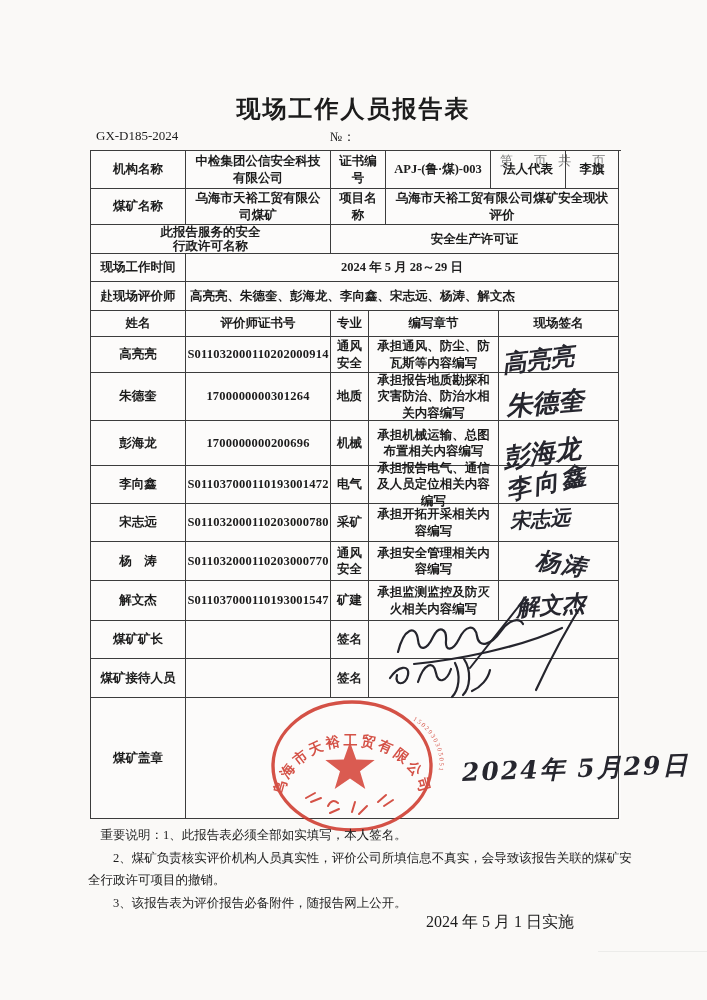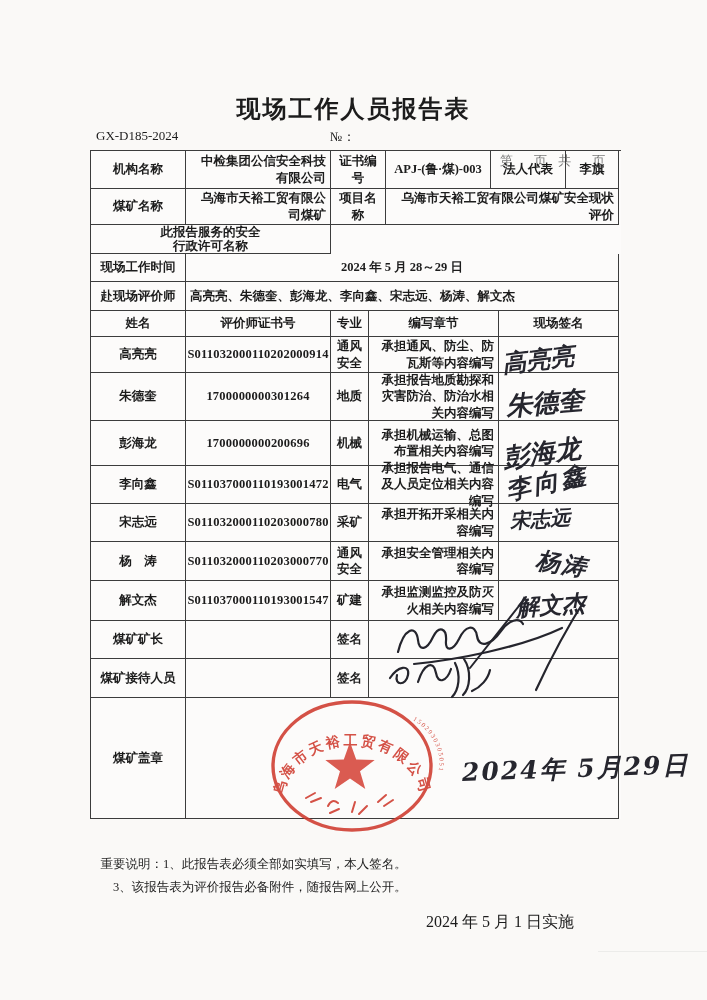--- a/index.html
+++ b/index.html
@@ -22,21 +22,21 @@
     border-top:1.5px solid #3c3c3c;border-left:1.5px solid #3c3c3c;
     background:rgba(255,255,255,0.4);
     font-weight:bold;
   }
   .row{display:flex;width:528px;}
   .cell{
     box-sizing:border-box;border-right:1.2px solid #3c3c3c;border-bottom:1.2px solid #3c3c3c;
     display:flex;align-items:center;justify-content:center;
     text-align:center;padding:2px 4px;font-size:12.5px;line-height:1.3;
   }
-  .cell.left{justify-content:flex-start;text-align:right;}
+  .cell.left{justify-content:flex-start;text-align:center;}
   .cell.prewrap{white-space:pre-line;}
   .w95{width:95px}.w145{width:145px}.w55{width:55px}.w105{width:105px}.w75{width:75px}.w53{width:53px}
   .w233{width:233px}.w240{width:240px}.w288{width:288px}.w433{width:433px}
   .w38{width:38px;padding:2px 6px;}
   .w130{width:130px}.w120{width:120px}.w250{width:250px}
   .h38{height:38px}.h36{height:36px}.h29{height:29px}.h28{height:28px}.h26{height:26px}
   .h48{height:48px}.h45{height:45px}.h39{height:39px}.h40{height:40px}.h121{height:121px}
   .num{font-family:"Liberation Serif","DejaVu Serif",serif;letter-spacing:0.2px;}
   
   .hand{
@@ -48,21 +48,21 @@
   .sig2{left:506px;top:386px;font-size:26px;transform:rotate(-5deg);}
   .sig3{left:503px;top:436px;font-size:26px;transform:rotate(-8deg);}
   .sig4{left:505px;top:466px;font-size:25px;transform:rotate(-12deg);letter-spacing:3px;}
   .sig5{left:510px;top:506px;font-size:20px;transform:rotate(-4deg);}
   .sig6{left:536px;top:548px;font-size:24px;transform:rotate(9deg);letter-spacing:2px;}
   .sig7{left:516px;top:590px;font-size:23px;transform:rotate(-4deg);}
   .seal-date{left:462px;top:752px;font-size:25px;transform:rotate(-2deg);letter-spacing:2px;font-weight:600;}
   .overlay{position:absolute;left:0;top:0;width:707px;height:1000px;pointer-events:none;}
   .notes{position:absolute;left:88px;top:824px;width:552px;font-size:12.5px;line-height:1.8;}
   .notes p{margin:0;}
-  .notes .n1{text-indent:1em;margin-top:29px;}
+  .notes .n1{text-indent:1em;}
   .notes .n2,.notes .n3{text-indent:2em;}
   .effective{position:absolute;top:912px;left:14px;width:560px;text-align:right;font-size:16px;}
   .faint-line{position:absolute;top:951px;left:598px;width:109px;height:1px;background:#ececea;}
 </style>
 </head>
 <body>
 
 <div class="page-title">现场工作人员报告表</div>
 
 <span class="meta code">GX-D185-2024</span>
@@ -83,20 +83,21 @@
   <div class="row h36">
     <div class="cell w95">煤矿名称</div>
     <div class="cell w145 left">乌海市天裕工贸有限公司煤矿</div>
     <div class="cell w55">项目名称</div>
     <div class="cell w233 left">乌海市天裕工贸有限公司煤矿安全现状评价</div>
   </div>
 
   <div class="row h29">
     <div class="cell w240 prewrap" style="line-height:1.15;">此报告服务的安全
 行政许可名称</div>
+    <div class="cell w288">安全生产许可证</div>
   </div>
 
   <div class="row h28">
     <div class="cell w95">现场工作时间</div>
     <div class="cell w433">2024 年 5 月 28～29 日</div>
   </div>
 
   <div class="row h29">
     <div class="cell w95">赴现场评价师</div>
     <div class="cell w433 left">高亮亮、朱德奎、彭海龙、李向鑫、宋志远、杨涛、解文杰</div>
@@ -224,16 +225,17 @@
       <path d="M306 798 l9 -5 m-4 9 l10 -4"></path>
       <path d="M328 806 q4 -8 10 -3 m-8 10 l9 -4"></path>
       <path d="M352 812 l3 -10 m4 12 l8 -8"></path>
       <path d="M378 802 l8 -7 m-2 11 l9 -6"></path>
     </g>
   </g>
 </svg>
 
 <div class="notes">
   <p class="n1">重要说明：1、此报告表必须全部如实填写，本人签名。</p>
+  <p class="n2">2、煤矿负责核实评价机构人员真实性，评价公司所填信息不真实，会导致该报告关联的煤矿安全行政许可项目的撤销。</p>
   <p class="n3">3、该报告表为评价报告必备附件，随报告网上公开。</p>
 </div>
 <div class="effective">2024 年 5 月 1 日实施</div>
 <div class="faint-line"></div>
 
 </body></html>

